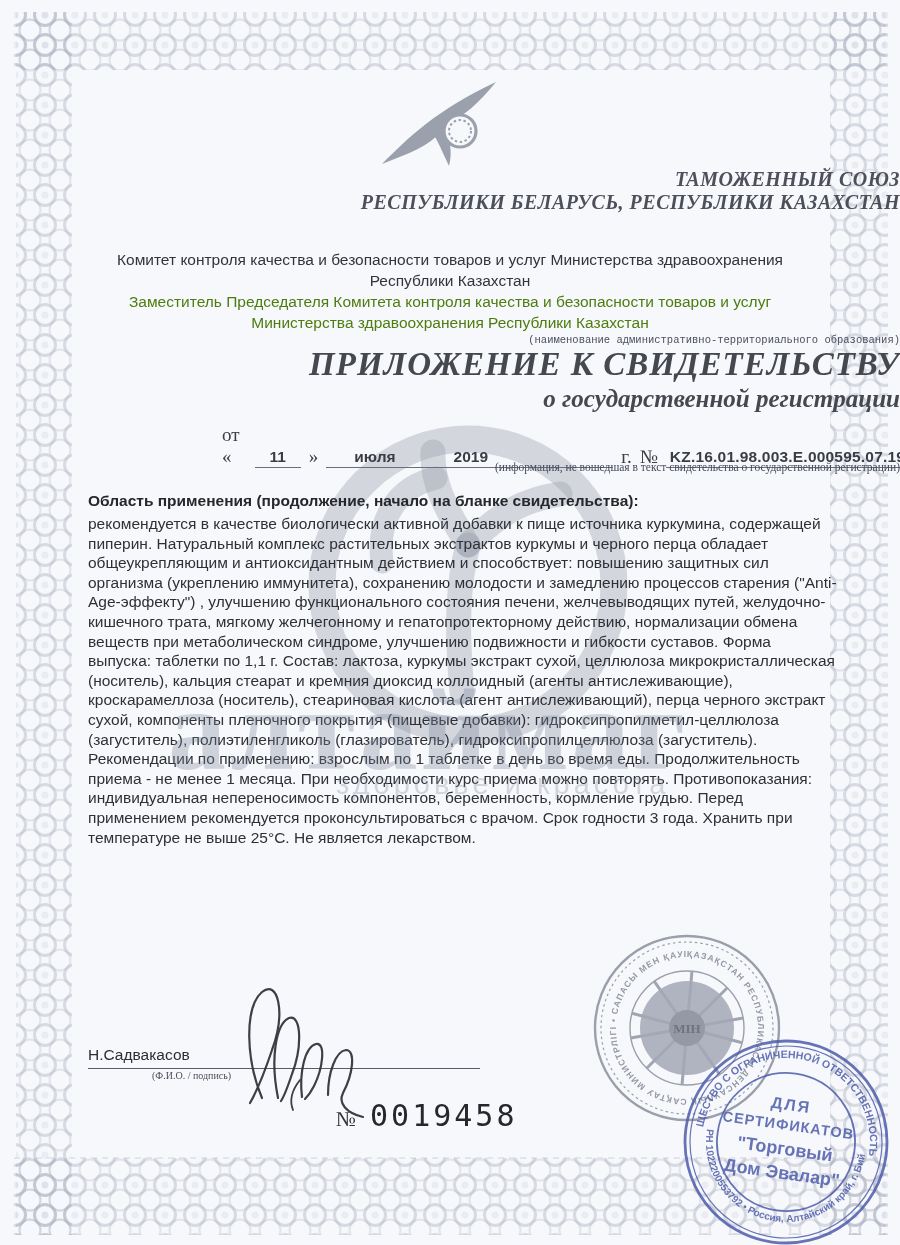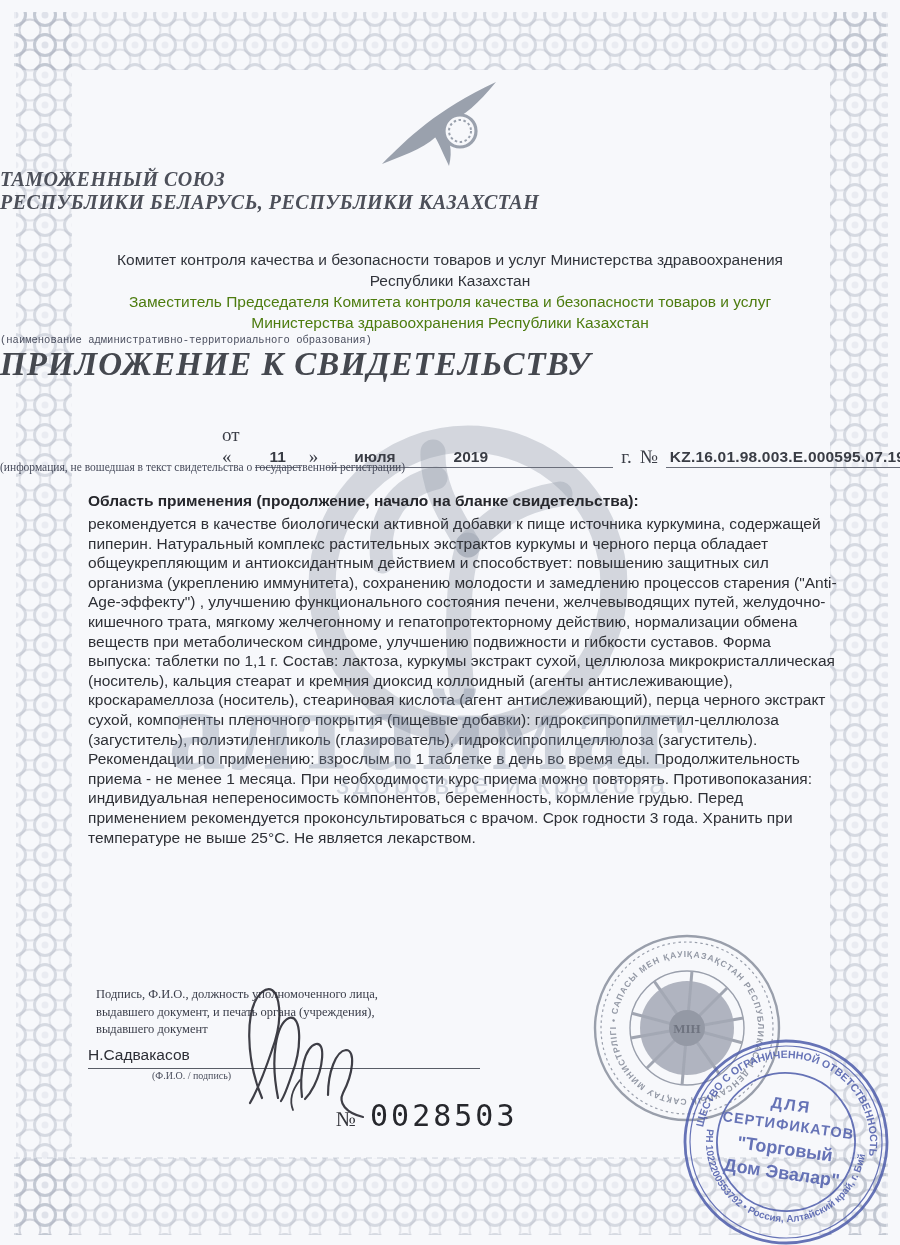--- a/index.html
+++ b/index.html
@@ -4,21 +4,21 @@
 <style>
   html,body{margin:0;padding:0;}
   body{width:900px;height:1245px;position:relative;background:#fff;
        font-family:"Liberation Sans",sans-serif;overflow:hidden;}
   .page{position:absolute;inset:0;background:#f7f8fb;}
   .layer{position:absolute;inset:0;pointer-events:none;}
   .z0{z-index:0}.z1{z-index:1}.z2{z-index:2}.z3{z-index:3}
 
   
   .abs{position:absolute;}
-  .center{left:0;right:0;text-align:left;}
+  .center{left:0;right:0;text-align:right;}
   .serif{font-family:"Liberation Serif",serif;}
 
   .union-lines{top:168px;color:#4d505a;font-family:"Liberation Serif",serif;
                font-style:italic;font-weight:bold;font-size:20px;line-height:23px;letter-spacing:.5px;}
   .committee1{top:249px;left:80px;right:80px;text-align:center;font-size:15.5px;line-height:21px;color:#31343b;}
   .committee2{top:291px;left:80px;right:80px;text-align:center;font-size:15.5px;line-height:21px;color:#4d7c0f;}
   .org-note{top:334px;font-size:10.5px;color:#4a4e5e;font-family:Liberation Mono, monospace;}
 
   .title-main{top:346px;font-family:"Liberation Serif",serif;font-style:italic;font-weight:bold;
               font-size:33px;letter-spacing:1px;color:#45484f;}
@@ -101,48 +101,46 @@
     <div class="abs center union-lines">
       <div>ТАМОЖЕННЫЙ СОЮЗ</div>
       <div>РЕСПУБЛИКИ БЕЛАРУСЬ, РЕСПУБЛИКИ КАЗАХСТАН</div>
     </div>
 
     <div class="abs committee1">Комитет контроля качества и безопасности товаров и услуг Министерства здравоохранения Республики Казахстан</div>
     <div class="abs committee2">Заместитель Председателя Комитета контроля качества и безопасности товаров и услуг Министерства здравоохранения Республики Казахстан</div>
     <div class="abs center org-note">(наименование административно-территориального образования)</div>
 
     <div class="abs center title-main">ПРИЛОЖЕНИЕ К СВИДЕТЕЛЬСТВУ</div>
+    <div class="abs center title-sub">о государственной регистрации</div>
 
     <div class="abs dateline">
       <span class="serif">от «</span>
       <span class="fill day">11</span>
       <span class="serif">»</span>
       <span class="fill monthyear">
         <span>июля</span>
         <span>2019</span>
       </span>
       <span class="serif">г.</span>
       <span class="serif">№</span>
       <span class="fill number">KZ.16.01.98.003.E.000595.07.19</span>
     </div>
 
     <div class="abs center info-note">(информация, не вошедшая в текст свидетельства о государственной регистрации)</div>
 
     <div class="abs body-heading">Область применения (продолжение, начало на бланке свидетельства):</div>
     <div class="abs body-text">рекомендуется в качестве биологически активной добавки к пище источника куркумина, содержащей пиперин. Натуральный комплекс растительных экстрактов куркумы и черного перца обладает общеукрепляющим и антиоксидантным действием и способствует: повышению защитных сил организма (укреплению иммунитета), сохранению молодости и замедлению процессов старения ("Anti-Age-эффекту") , улучшению функционального состояния печени, желчевыводящих путей, желудочно-кишечного трата, мягкому желчегонному и гепатопротекторному действию, нормализации обмена веществ при метаболическом синдроме, улучшению подвижности и гибкости суставов. Форма выпуска: таблетки по 1,1 г. Состав: лактоза, куркумы экстракт сухой, целлюлоза микрокристаллическая (носитель), кальция стеарат и кремния диоксид коллоидный (агенты антислеживающие), кроскарамеллоза (носитель), стеариновая кислота (агент антислеживающий), перца черного экстракт сухой, компоненты пленочного покрытия (пищевые добавки): гидроксипропилметил-целлюлоза (загуститель), полиэтиленгликоль (глазирователь), гидроксипропилцеллюлоза (загуститель). Рекомендации по применению: взрослым по 1 таблетке в день во время еды. Продолжительность приема - не менее 1 месяца. При необходимости курс приема можно повторять. Противопоказания: индивидуальная непереносимость компонентов, беременность, кормление грудью. Перед применением рекомендуется проконсультироваться с врачом. Срок годности 3 года. Хранить при температуре не выше 25°С. Не является лекарством.</div>
 
-    <div class="abs sig-caption">Подпись, Ф.И.О.,  должность уполномоченного лица,
-выдавшего документ, и печать органа (учреждения),
-выдавшего документ</div>
     <div class="abs sig-name-row">Н.Садвакасов</div>
     <div class="abs sig-note">(Ф.И.О. / подпись)</div>
 
     <div class="abs serial">
       <span class="serial-sign">№</span>
-      <span class="serial-num">0028503</span>
+      <span class="serial-num">0019458</span>
     </div>
   </div>
 
   <div class="layer z2">
     <div class="abs wm-big">алтаймаг</div>
     <div class="abs wm-sub">здоровье и красота</div>
   </div>
 
   <svg class="layer z3" width="900" height="1245" viewBox="0 0 900 1245">
     <defs>

